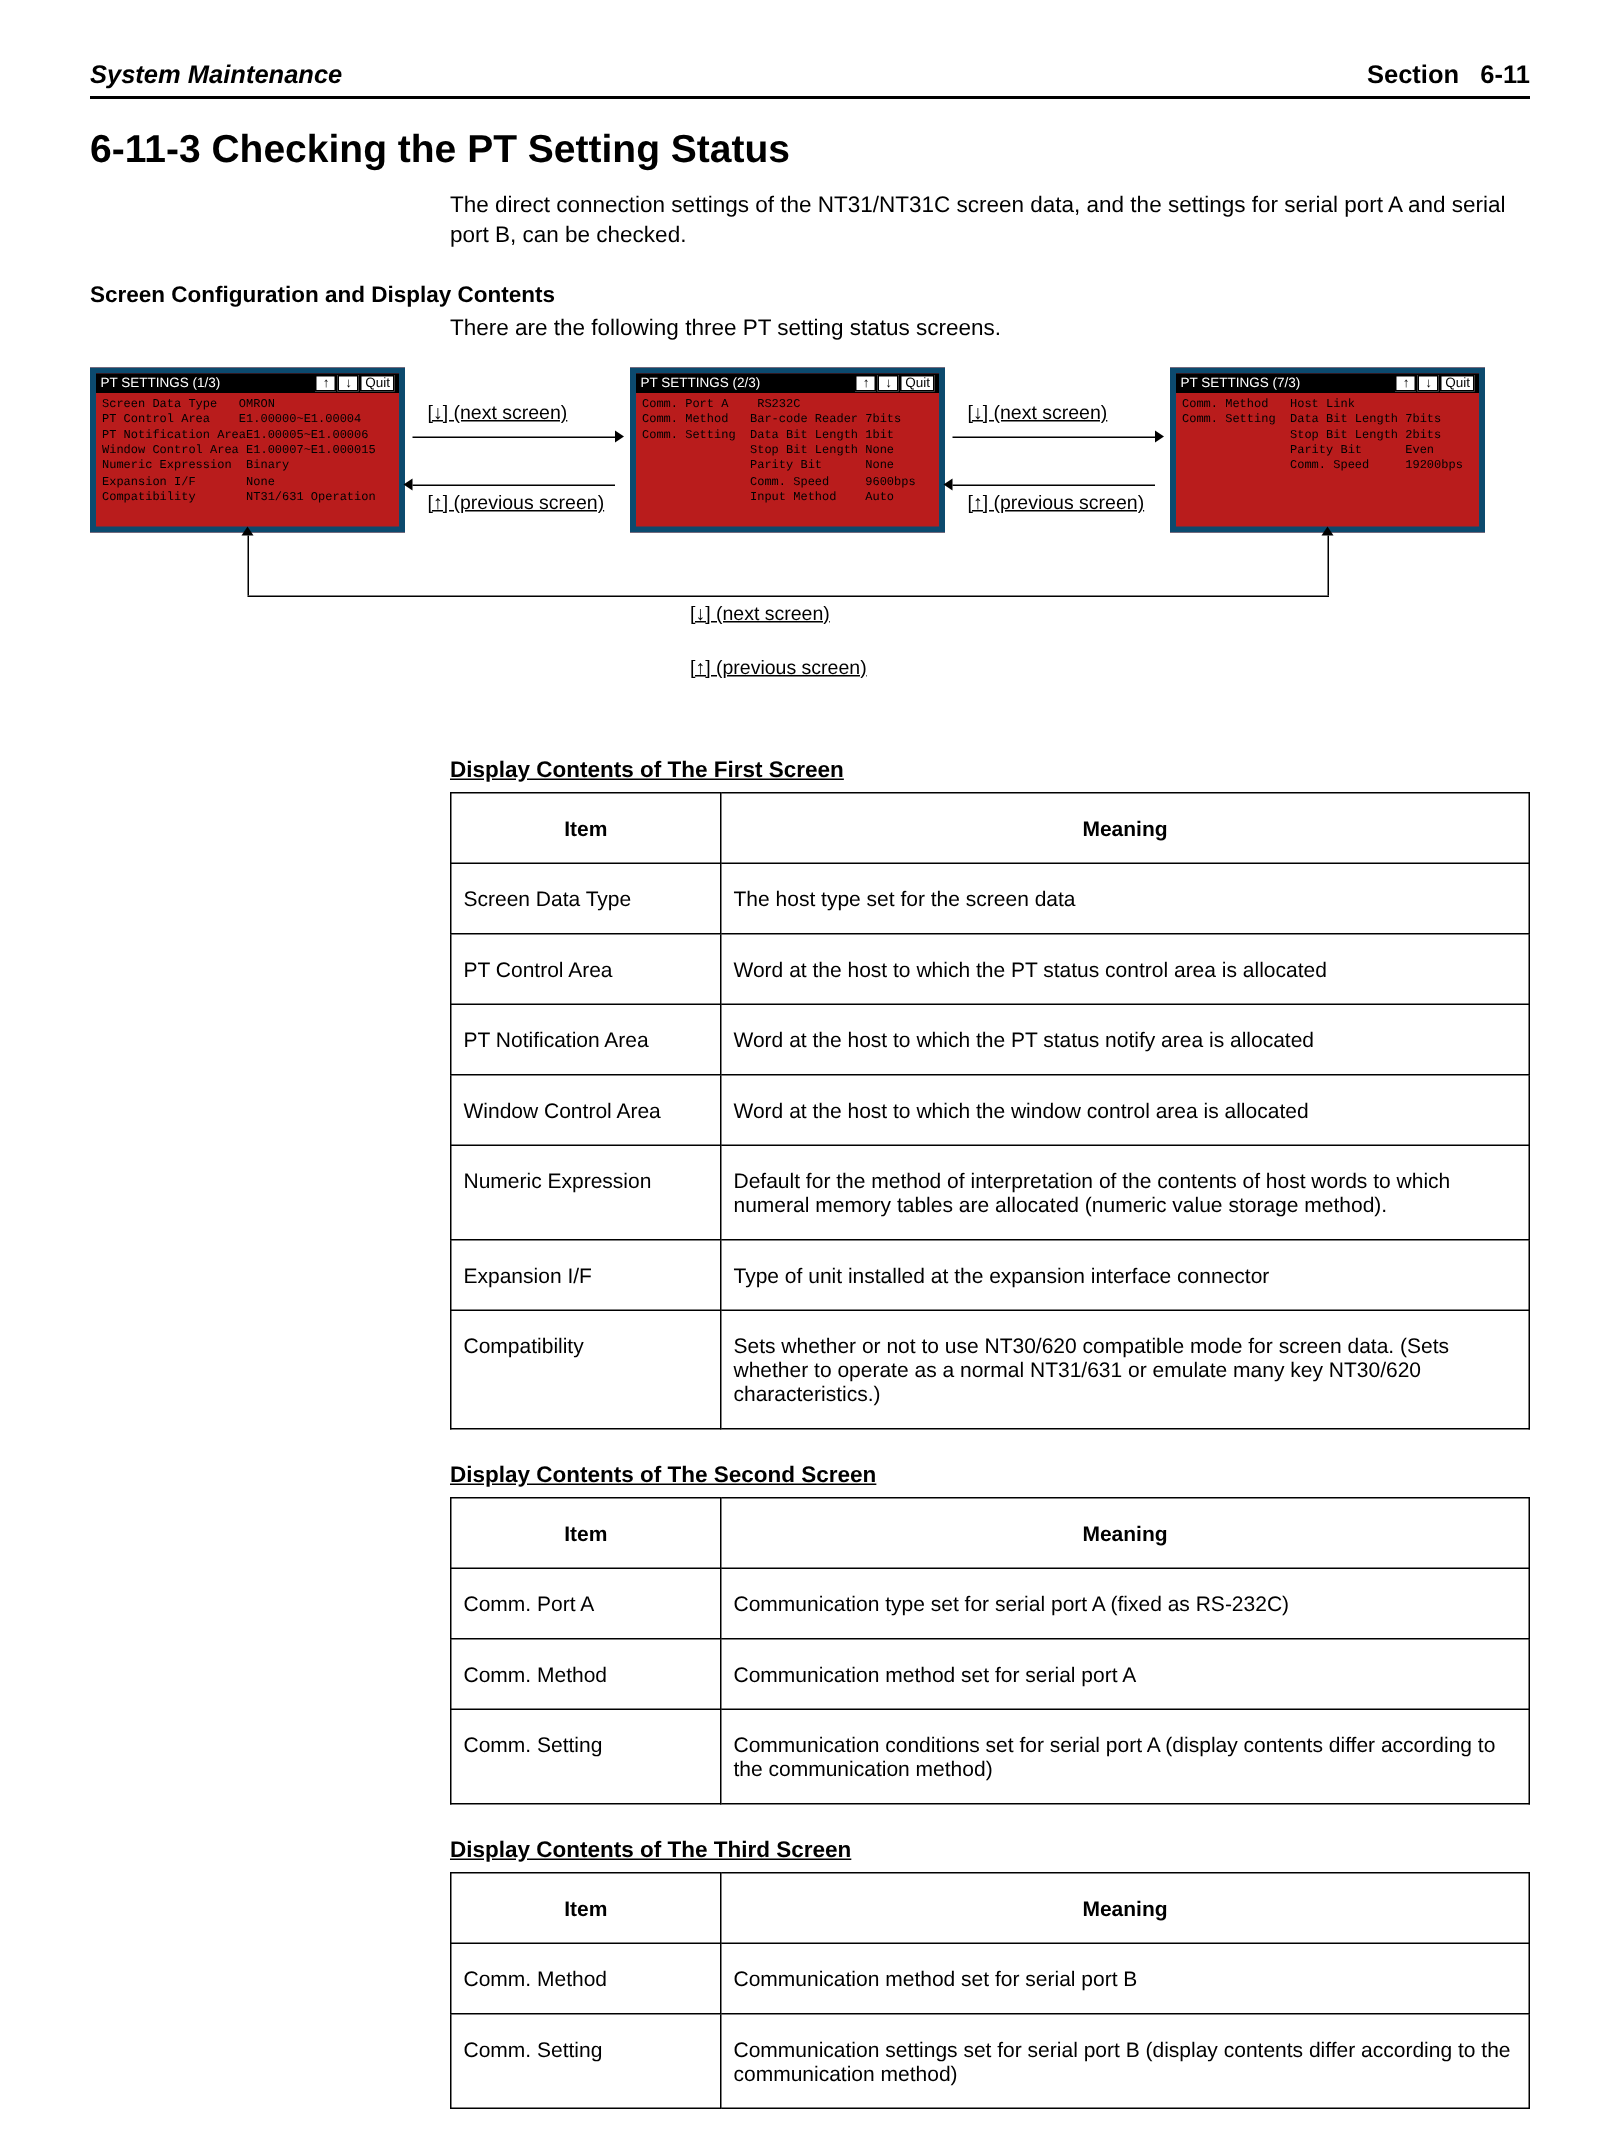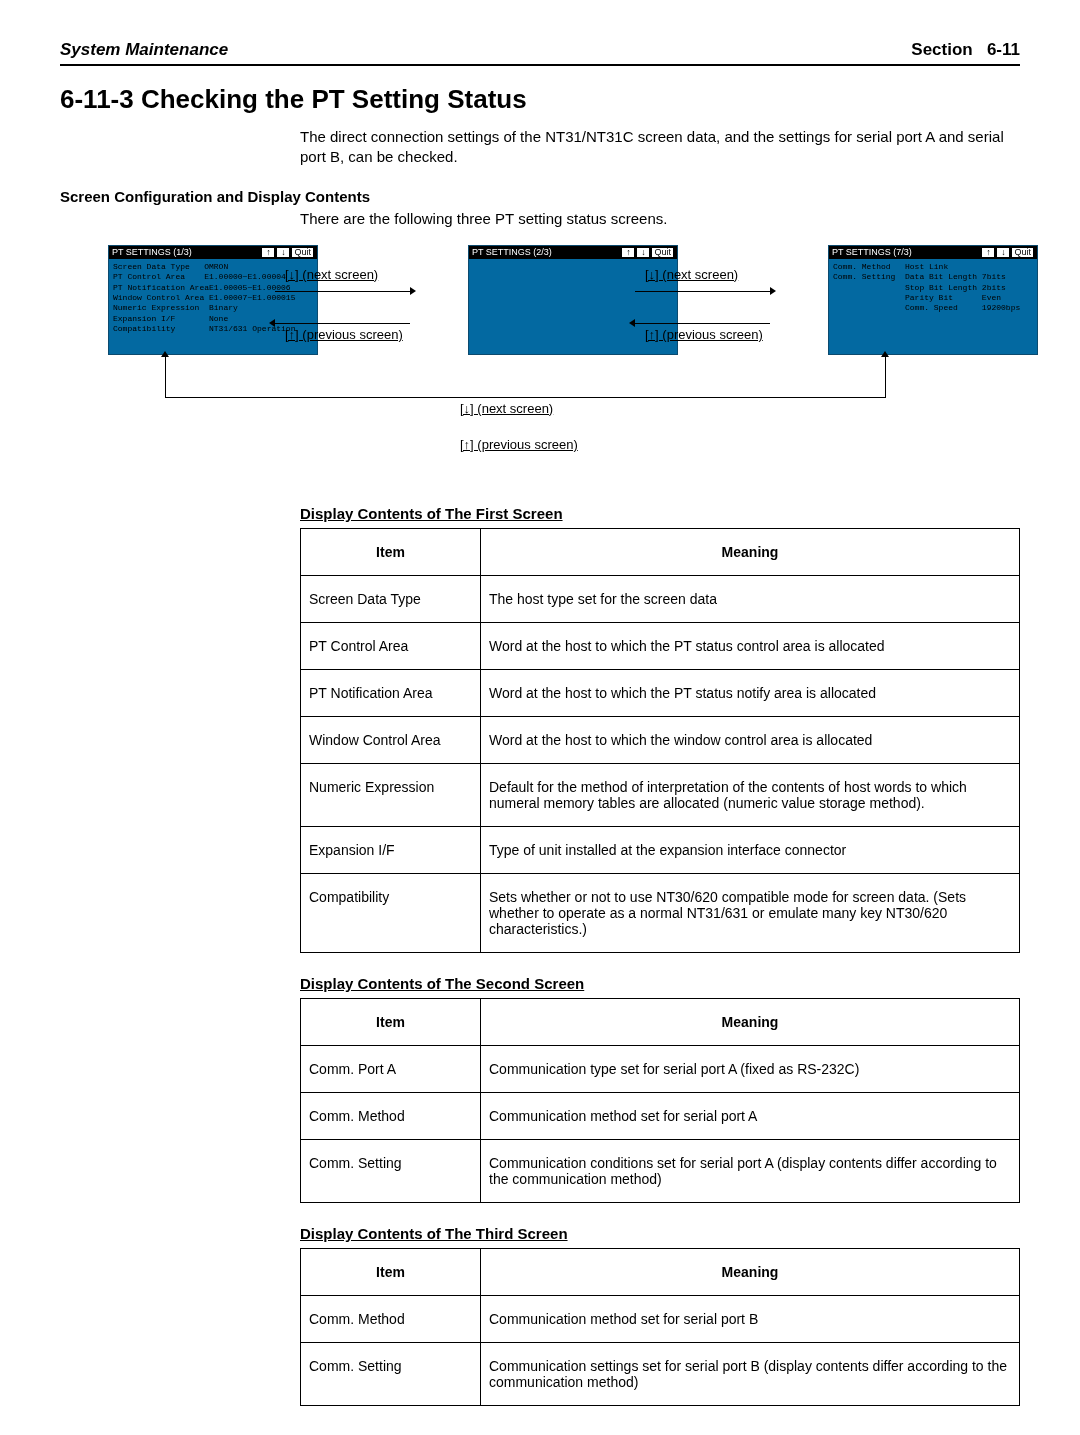--- a/index.html
+++ b/index.html
@@ -54,25 +54,24 @@
 
     
     .diagram-area {
       position: relative;
       height: 230px;
       margin: 10px 0 30px 0;
       font-size: 12px;
     }
     .screen-box {
       position: absolute;
-      border: 1px solid #0c4a6e;
+      border: 4px solid #0c4a6e;
       width: 210px;
       height: 110px;
-      background: #0369a1;
-      margin-left: 48px;
+      background: #b91c1c;
     }
     .screen-titlebar {
       background: #000;
       color: #fff;
       font-size: 9px;
       padding: 1px 3px;
       display: flex;
       justify-content: space-between;
       align-items: center;
     }
@@ -200,20 +199,27 @@
 
   <div class="screen-box" style="left:360px; top:0px;">
     <div class="screen-titlebar">
       <span><span>PT SETTINGS</span> <span>(2/3)</span></span>
       <span class="btns">
         <span class="mini-btn">↑</span>
         <span class="mini-btn">↓</span>
         <span class="mini-btn" style="width:auto; padding:0 2px;">Quit</span>
       </span>
     </div>
+    <div class="screen-body">Comm. Port A    RS232C
+Comm. Method   Bar-code Reader 7bits
+Comm. Setting  Data Bit Length 1bit
+               Stop Bit Length None
+               Parity Bit      None
+               Comm. Speed     9600bps
+               Input Method    Auto</div>
   </div>
 
   <div class="screen-box" style="left:720px; top:0px;">
     <div class="screen-titlebar">
       <span><span>PT SETTINGS</span> <span>(7/3)</span></span>
       <span class="btns">
         <span class="mini-btn">↑</span>
         <span class="mini-btn">↓</span>
         <span class="mini-btn" style="width:auto; padding:0 2px;">Quit</span>
       </span>

